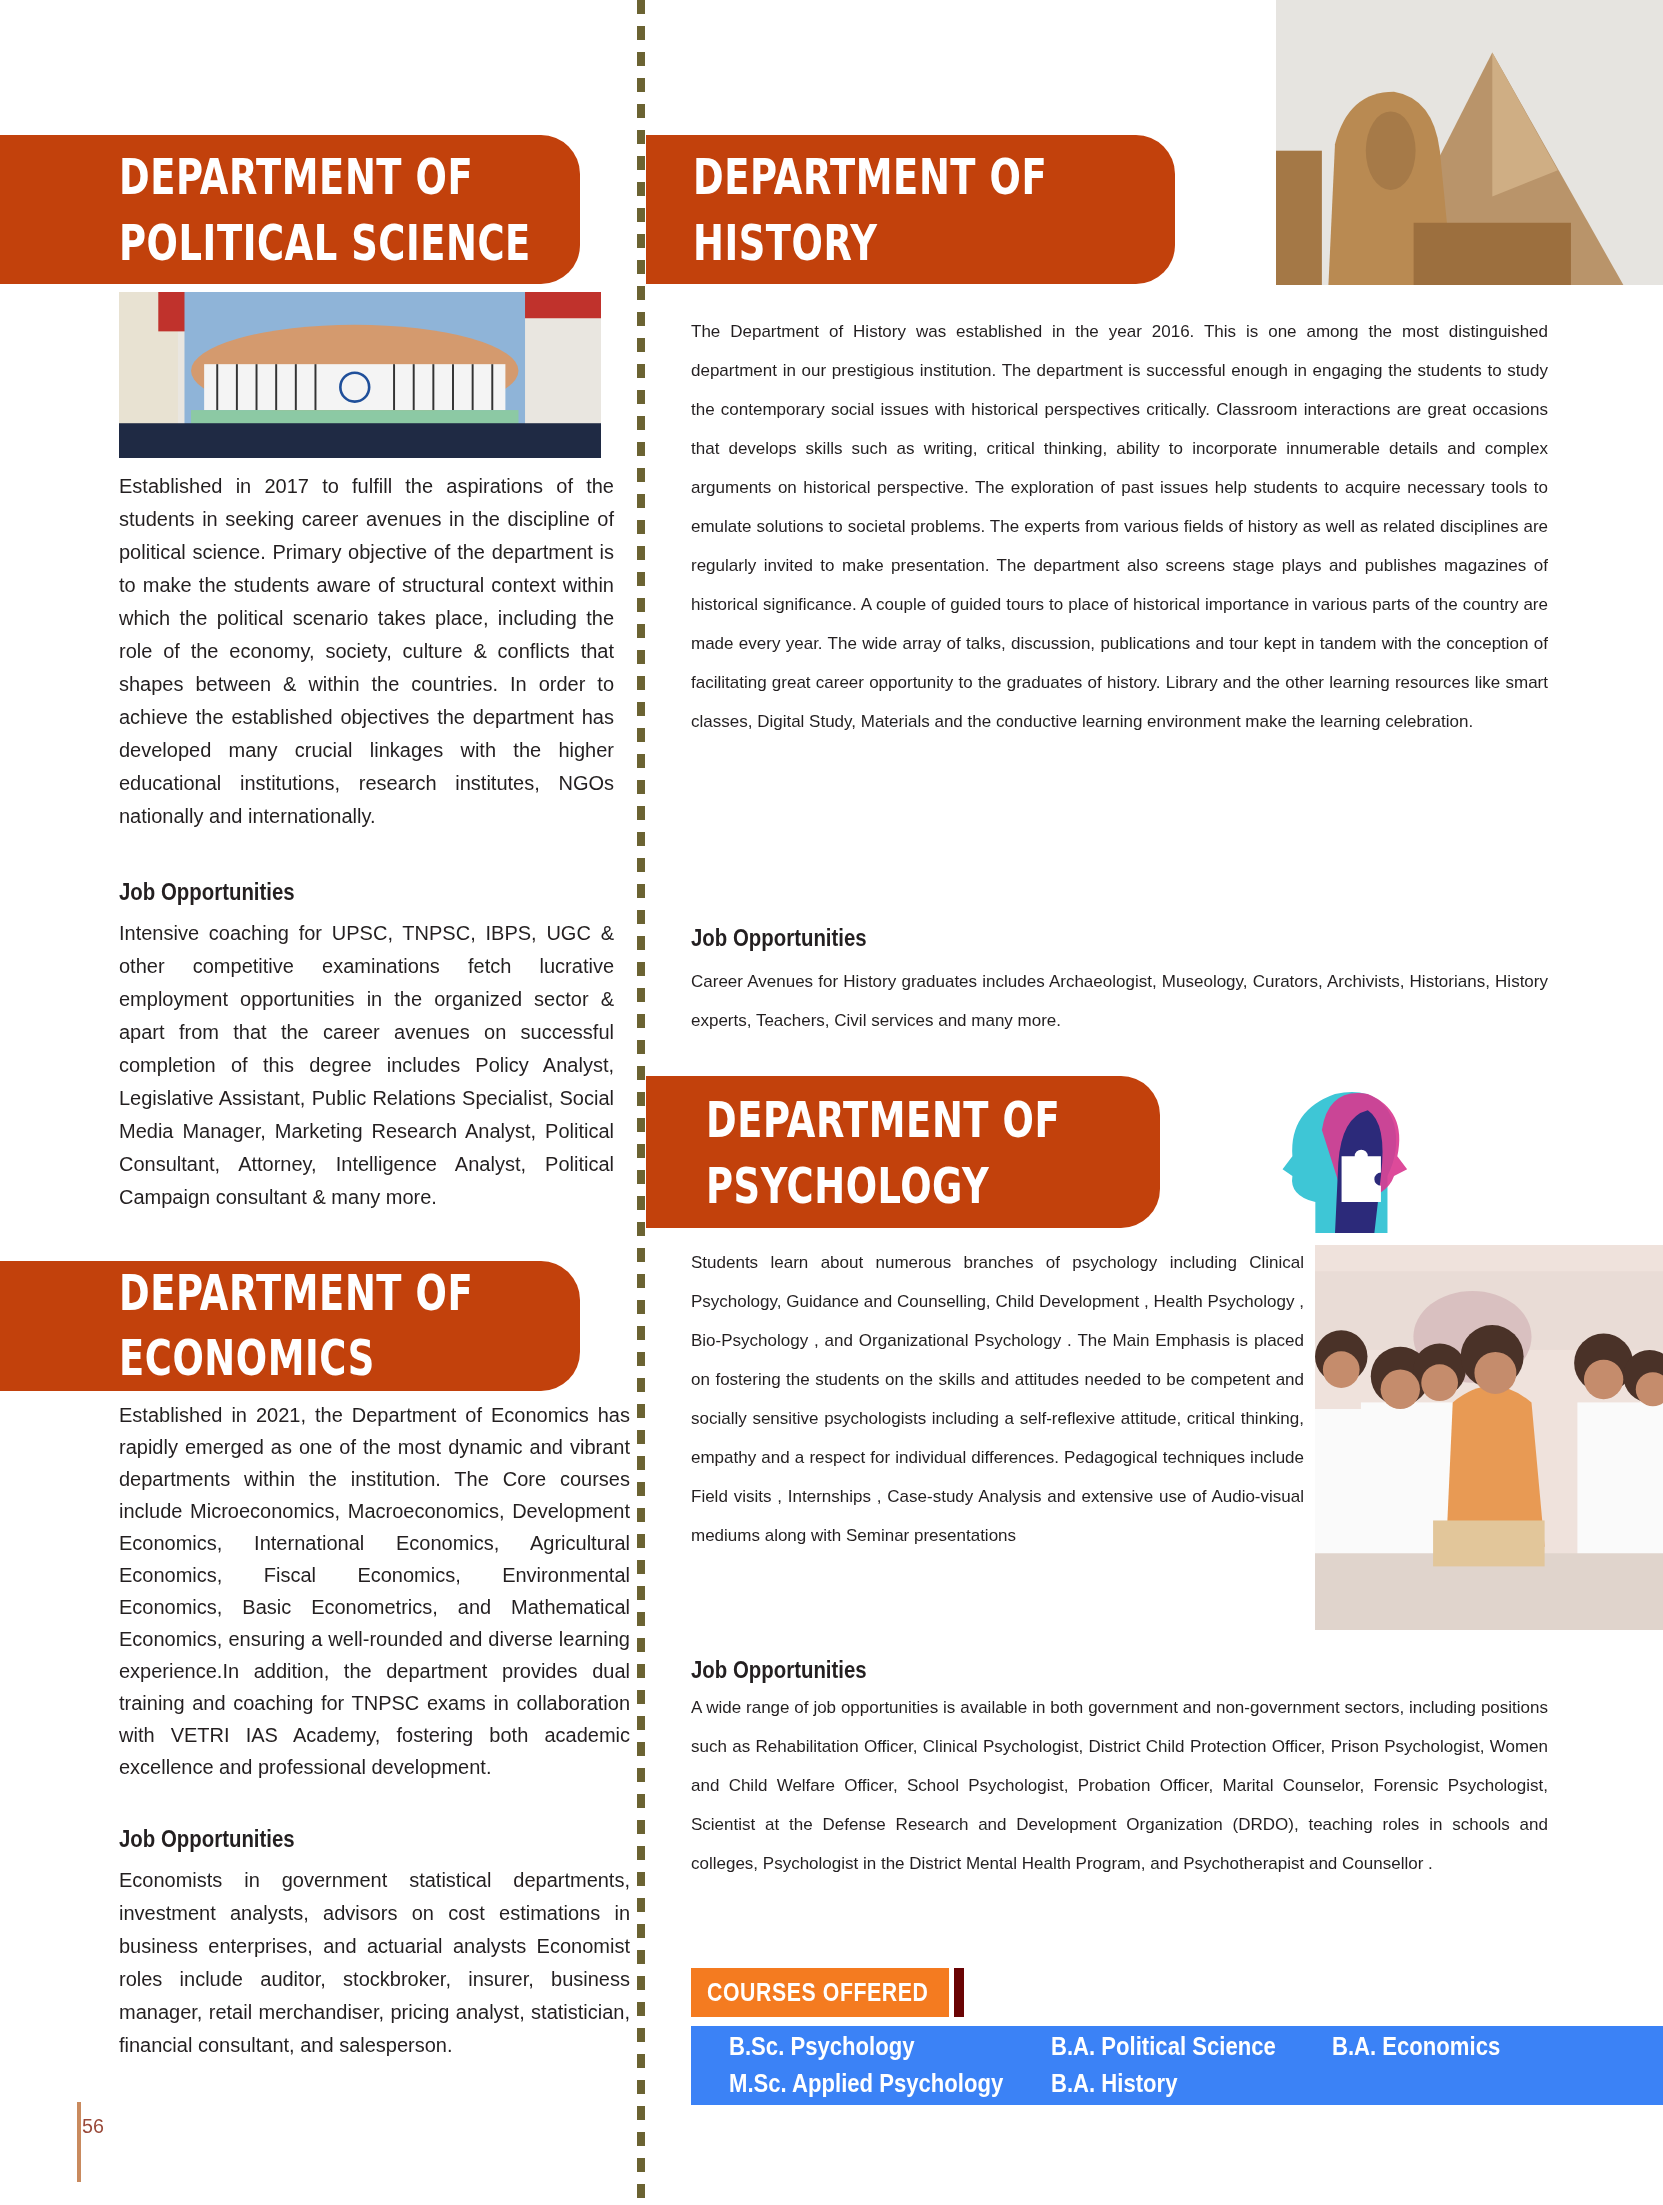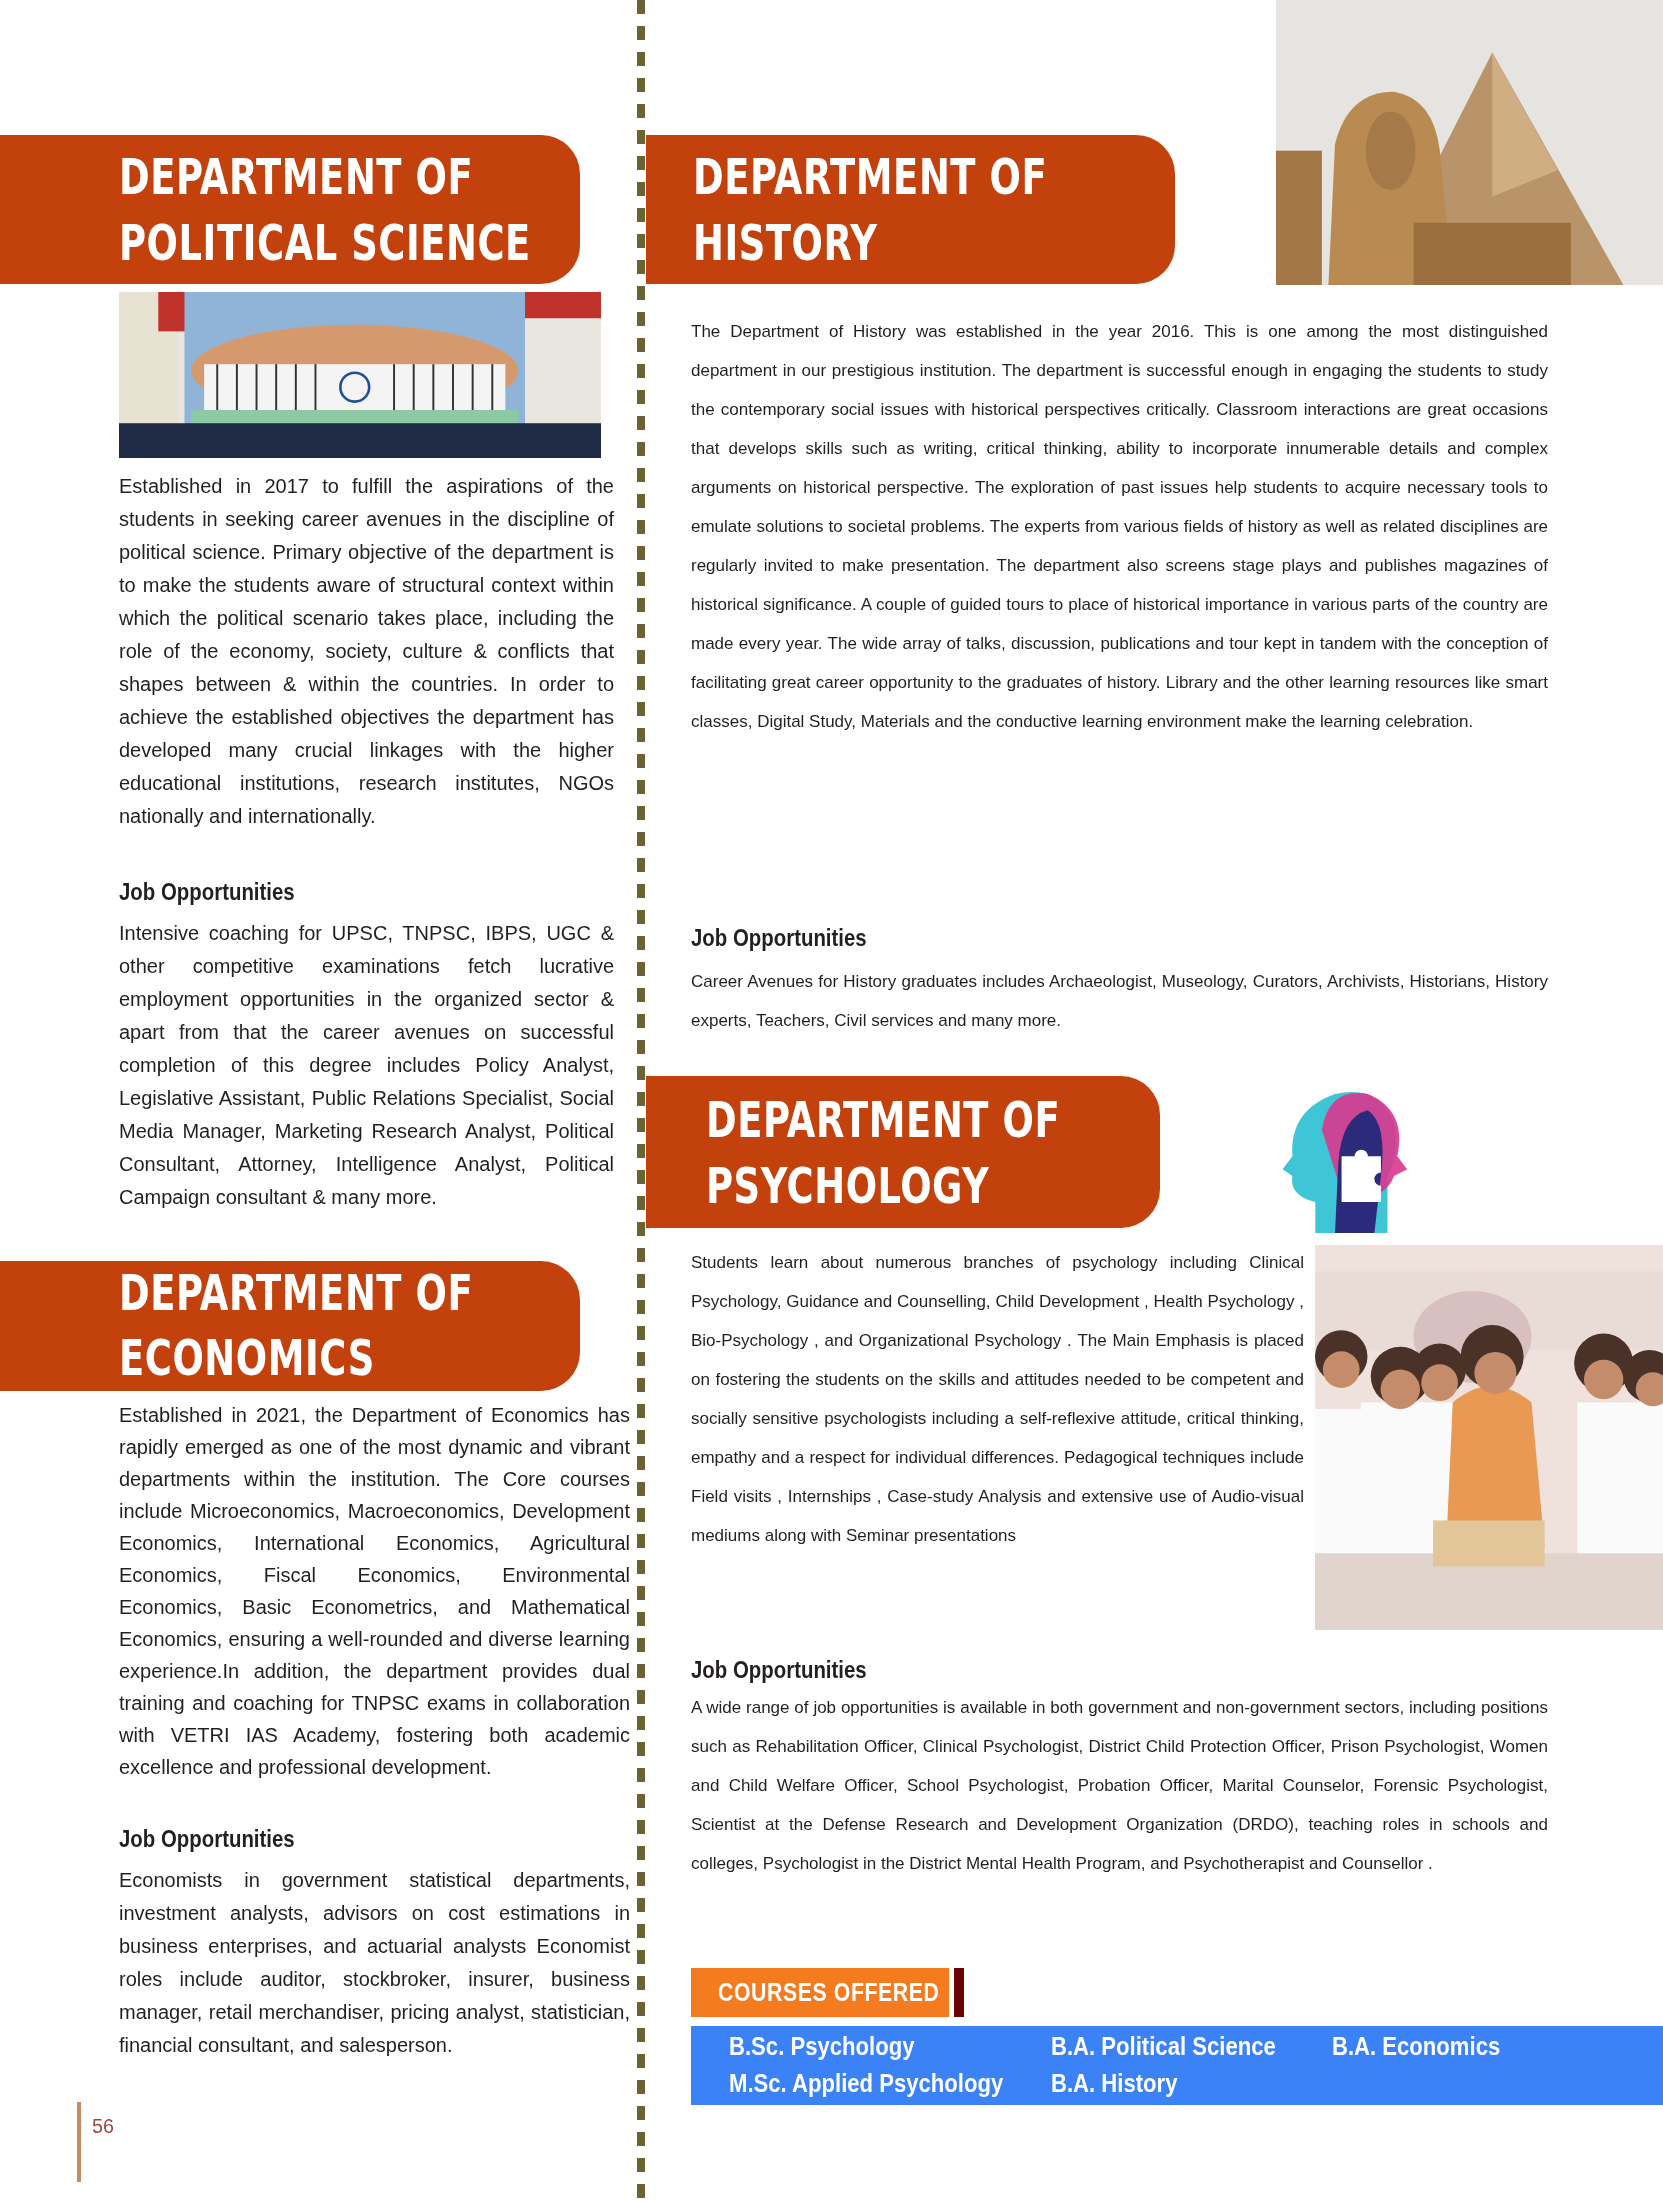--- a/index.html
+++ b/index.html
@@ -14,28 +14,28 @@
                color:#231f20; transform-origin:left top; }
   .left-text { font-size:20px; line-height:33px; }
   .right-text { font-size:17px; line-height:39px; }
   .job-h { position:absolute; font-weight:bold; font-size:24px; color:#231f20;
            transform:scaleX(0.85); transform-origin:left center; white-space:nowrap; }
   .divider { position:absolute; left:637px; top:0; width:7.9px; height:2205px;
              background: repeating-linear-gradient(to bottom, #6b6332 0 14.4px, transparent 14.4px 26px); }
   .photo { position:absolute; overflow:hidden; }
   .courses-label { position:absolute; left:691px; top:1968px; width:258px; height:49px;
                    background:#f47b20; color:#fff; font-weight:bold; font-size:25px;
-                   display:flex; align-items:center; padding-left:27px; box-sizing:border-box; }
+                   display:flex; align-items:center; padding-left:16px; box-sizing:border-box; }
   .courses-label span { transform:scaleX(0.85); transform-origin:left center; white-space:nowrap; letter-spacing:0.7px; }
   .courses-tick { position:absolute; left:954px; top:1968px; width:9.8px; height:49px; background:#6a0404; }
   .courses-bar { position:absolute; left:691px; top:2026px; width:972px; height:79px; background:#3b82f6; }
   .course { position:absolute; color:#fff; font-weight:bold; font-size:26px; white-space:nowrap;
             transform:scaleX(0.85); transform-origin:left center; }
   .page-bar { position:absolute; left:77px; top:2102px; width:3.9px; height:80px; background:#c98a5e; }
-  .page-num { position:absolute; left:92px; top:2115px; font-size:19.7px; color:#9a4a3a; }
+  .page-num { position:absolute; left:82px; top:2115px; font-size:19.7px; color:#9a4a3a; }
 </style>
 </head>
 <body>
 
 <div class="divider"></div>
 
 <div class="dept-head" style="left:0;top:135px;width:580px;height:149px;padding:9.2px 0 0 119px;">
   <span class="t">DEPARTMENT OF</span>
   <span class="t">POLITICAL SCIENCE</span>
 </div>

